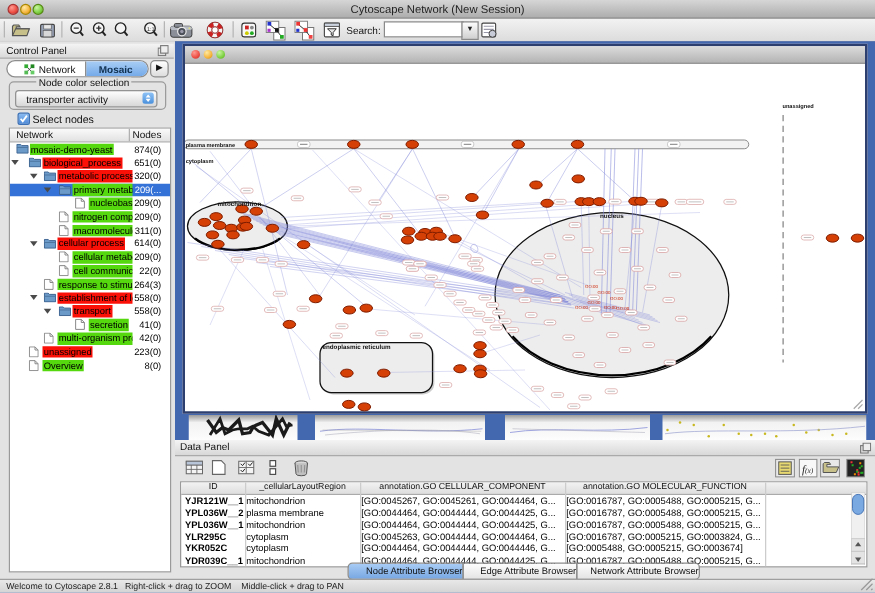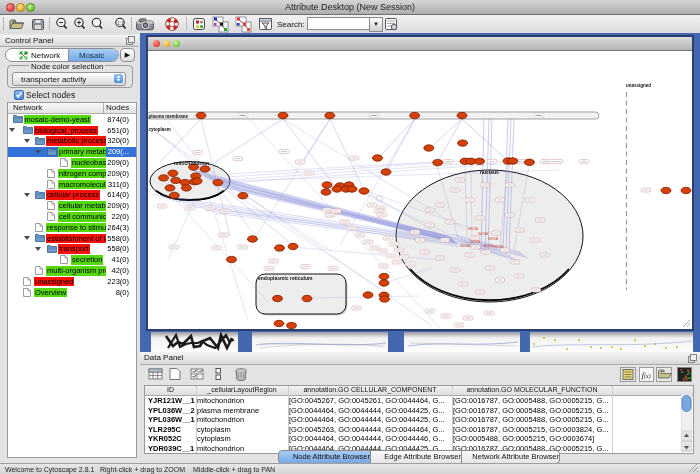--- a/index.html
+++ b/index.html
@@ -15,21 +15,21 @@
 #searchlbl{position:absolute;left:277px;top:5px;font-size:8px;color:#111;}
 #searchbox{position:absolute;left:307px;top:2px;width:62px;height:11px;background:#fff;border:1px solid #8a8a8a;}
 #searchbtn{position:absolute;left:369px;top:2px;width:12px;height:13px;background:linear-gradient(#fdfdfd,#d0d0d0);border:1px solid #8a8a8a;font-size:6px;text-align:center;line-height:13px;color:#222;}
 
 #cpanel{left:0;top:33px;width:140px;height:425px;background:#e3e3e3;}
 #cpanel-hdr{position:absolute;left:0;top:2px;width:139px;height:11px;background:linear-gradient(#f4f4f4,#d9d9d9);border-bottom:1px solid #aaa;}
 #cpanel-hdr span{position:absolute;left:5px;top:1px;font-size:8px;color:#111;}
 #tabbar{position:absolute;left:5px;top:15px;width:112px;height:12px;background:#fff;border:1px solid #8d8d8d;border-radius:7px;overflow:hidden;}
 #tab-mosaic{position:absolute;left:62px;top:0px;width:50px;height:12px;background:linear-gradient(#a8cdf4,#74a9e8);border-left:1px solid #8d8d8d;}
 #tabbar .t1{position:absolute;left:25px;top:2px;font-size:8px;color:#111;}
-#tab-mosaic span{position:absolute;left:10px;top:2px;font-size:8px;font-weight:normal;color:#103050;}
+#tab-mosaic span{position:absolute;left:10px;top:2px;font-size:8px;font-weight:bold;color:#103050;}
 #tab-arrow{position:absolute;left:120px;top:15px;width:13px;height:12px;background:linear-gradient(#fff,#ddd);border:1px solid #8d8d8d;border-radius:4px;font-size:7px;text-align:center;line-height:12px;color:#111;}
 #groupbox{position:absolute;left:7px;top:32px;width:124px;height:21px;border:1px solid #9b9b9b;border-radius:4px;}
 #grouplbl{position:absolute;left:10px;top:29px;background:#e3e3e3;padding:0 2px;font-size:8px;color:#111;margin-left:19px;}
 #combo{position:absolute;left:12px;top:39px;width:112px;height:12px;background:linear-gradient(#fefefe,#d7d7d7);border:1px solid #939393;border-radius:3px;}
 #combo span{position:absolute;left:8px;top:2px;font-size:8px;color:#111;}
 #combo .stepper{position:absolute;right:2px;top:1px;width:9px;height:9px;background:linear-gradient(#8ec2f5,#4a90dd);border-radius:2px;}
 #checkbox{position:absolute;left:14px;top:57px;width:8px;height:8px;background:linear-gradient(#8abbf0,#4d8ada);border:1px solid #3a6fb5;border-radius:2px;color:#fff;font-size:7px;line-height:8px;text-align:center;font-weight:bold;}
 #checklbl{position:absolute;left:26px;top:57px;font-size:8.5px;color:#111;}
 
 #treewrap{position:absolute;left:7px;top:69px;width:128px;height:354px;background:#fff;border:1px solid #9a9a9a;}
@@ -73,21 +73,21 @@
 #statusbar{left:0;top:463px;width:700px;height:11px;background:linear-gradient(#e8e8e8,#d2d2d2);border-top:1px solid #9f9f9f;font-size:7px;color:#222;}
 #statusbar span{position:absolute;top:2px;}
 </style>
 </head>
 <body>
 
 <div class="abs" id="titlebar">
   <div class="tl" style="left:6px;background:radial-gradient(circle at 35% 30%,#ff9990,#ec4d42 60%,#b33);border:0.5px solid #a33;"></div>
   <div class="tl" style="left:16px;background:radial-gradient(circle at 35% 30%,#ffe9a0,#f5b43c 60%,#c80);border:0.5px solid #a80;"></div>
   <div class="tl" style="left:26px;background:radial-gradient(circle at 35% 30%,#c8f5a0,#7ed144 60%,#5a1);border:0.5px solid #581;"></div>
-  <div id="title-text">Attribute Desktop (New Session)</div>
+  <div id="title-text">Cytoscape Network (New Session)</div>
 </div>
 
 <div class="abs" id="toolbar">
   <div class="tsep" style="left:3px"></div>
   <div class="tsep" style="left:49px"></div>
   <div class="tsep" style="left:131px"></div>
   <div class="tsep" style="left:186px"></div>
   <svg class="abs" style="left:0;top:0" width="700" height="18" viewBox="0 0 700 18">
       <path d="M10 6 L10 13.5 L21.5 13.5 L23.5 8 L13 8 L13 6.5 L16 6.5 L15 5 L11 5 Z" fill="#c8c08a" stroke="#555" stroke-width="0.9"></path>
       <path d="M10 13.5 L12.5 8 L23.5 8" fill="none" stroke="#555" stroke-width="0.9"></path>

